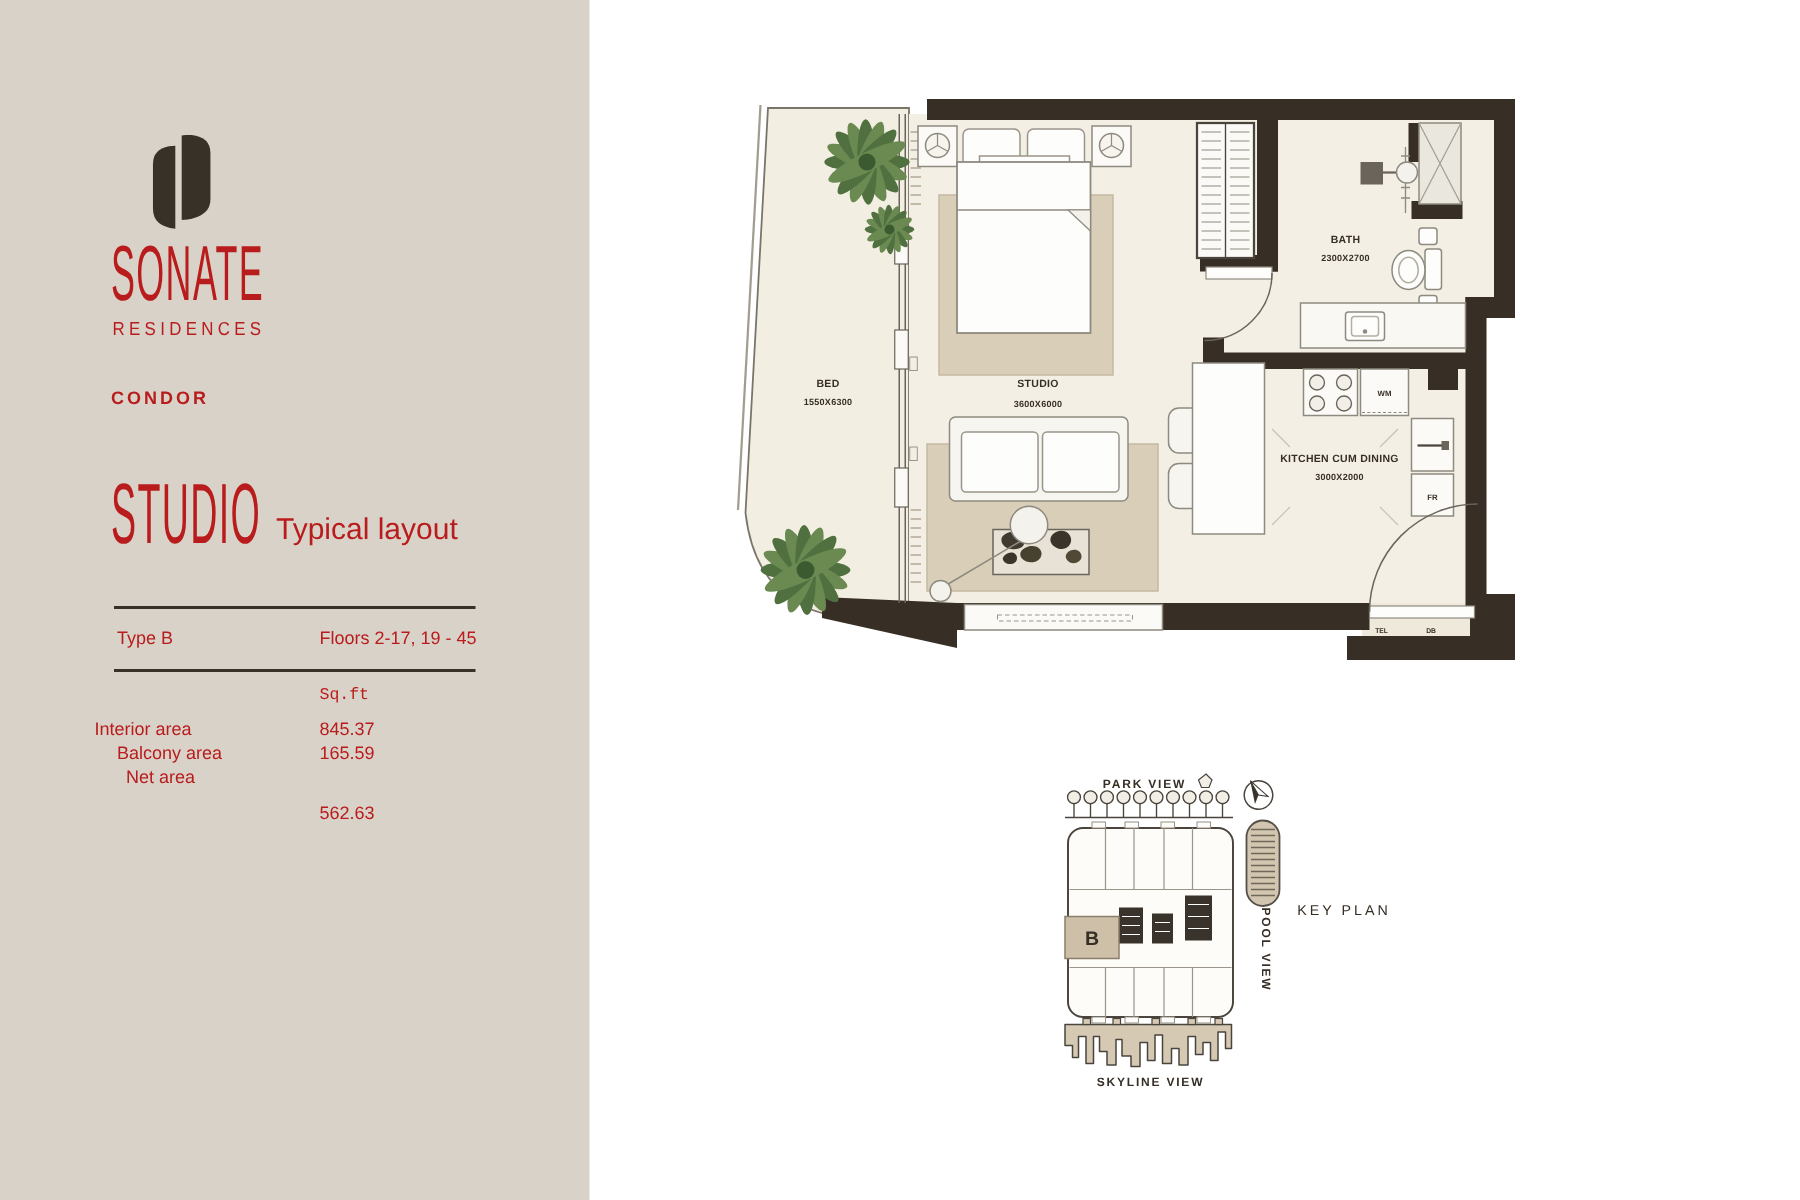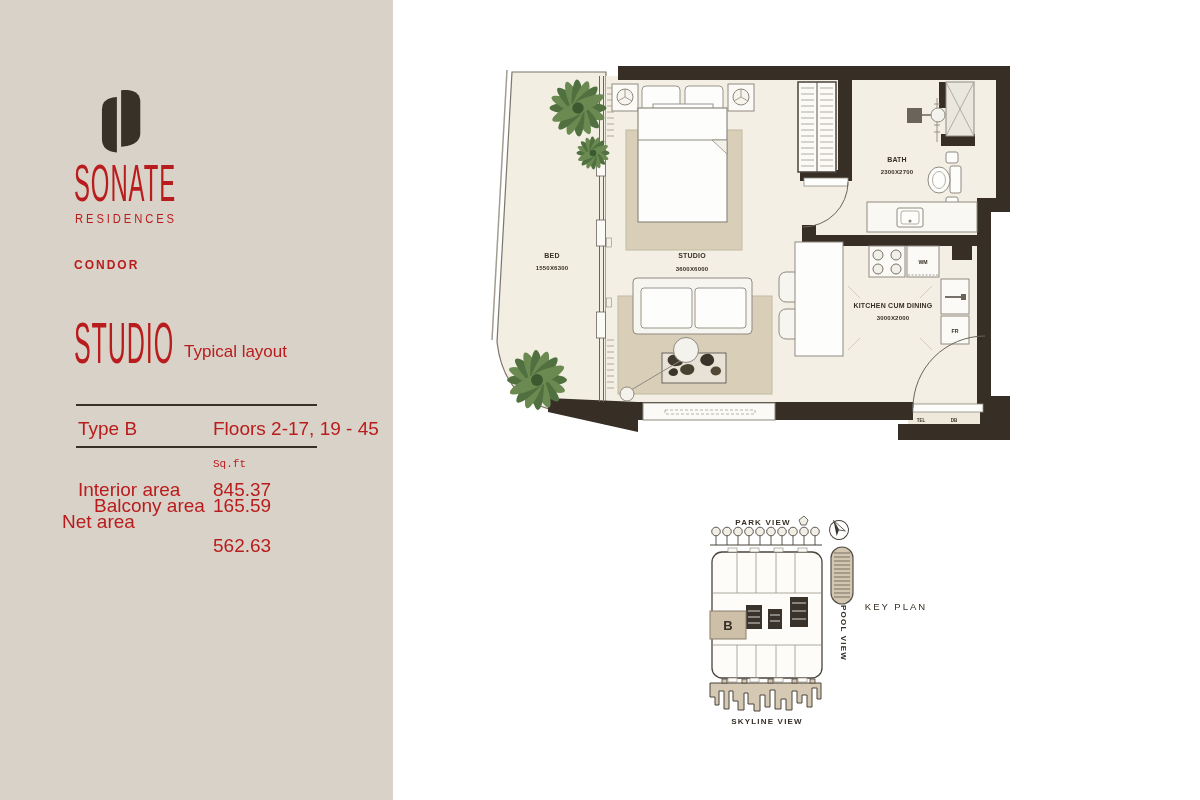--- a/index.html
+++ b/index.html
@@ -8,23 +8,23 @@
   .sidebar{position:absolute;left:0;top:0;width:393px;height:800px;background:#d9d2c8;}
   .abs{position:absolute;line-height:1;}
   .brand-name{left:74px;top:157px;font-size:52px;letter-spacing:2px;font-weight:400;
               transform:scaleX(0.46);transform-origin:0 0;white-space:nowrap;}
   .brand-sub{left:75px;top:213px;font-size:12.5px;letter-spacing:3.2px;font-weight:400;
              transform:scaleX(0.9);transform-origin:0 0;white-space:nowrap;}
   .brand-tag{left:74px;top:231px;width:100px;text-align:left;font-size:12px;font-weight:bold;
              letter-spacing:2px;white-space:nowrap;margin-top:28px;}
   .unit-title{left:74px;top:315px;font-size:57px;letter-spacing:2px;font-weight:400;
               transform:scaleX(0.44);transform-origin:0 0;white-space:nowrap;}
-  .unit-sub{left:184px;top:343px;font-size:17px;}
+  .unit-sub{left:184px;top:343px;font-size:20px;}
   .divider{position:absolute;left:76px;width:241px;height:1.5px;background:#383127;}
-  .t13{font-size:19px;}
+  .t13{font-size:12px;}
   .t11{font-size:11px;font-family:Liberation Mono, monospace;}
   svg text{font-family:"Liberation Sans",sans-serif;fill:#372f26;}
   .room-name{font-size:7px;font-weight:bold;letter-spacing:0.2px;}
   .room-dims{font-size:6px;font-weight:bold;letter-spacing:0.2px;}
   .tiny{font-size:5.2px;font-weight:bold;}
   .micro{font-size:4.5px;font-weight:bold;}
   .kp-label{font-size:8px;font-weight:bold;letter-spacing:1.2px;}
   .kp-title{font-size:9.5px;letter-spacing:2px;}
   .kp-b{font-size:13px;font-weight:bold;}
 </style>
@@ -49,25 +49,25 @@
     <div class="abs unit-title">STUDIO</div>
     <div class="abs unit-sub">Typical layout</div>
 
     <div class="divider" style="top:404px"></div>
     <div class="abs t13" style="left:78px;top:419px">Type B</div>
     <div class="abs t13" style="left:213px;top:419px">Floors 2-17, 19 - 45</div>
     <div class="divider" style="top:446px"></div>
 
     <div class="abs t11" style="left:213px;top:459px">Sq.ft</div>
 
-    <div class="abs t13" style="left:78px;top:480px">Interior area</div>
+    <div class="abs t13" style="left:63px;top:480px">Interior area</div>
     <div class="abs t13" style="left:213px;top:480px">845.37</div>
-    <div class="abs t13" style="left:94px;top:496px">Balcony area</div>
+    <div class="abs t13" style="left:78px;top:496px">Balcony area</div>
     <div class="abs t13" style="left:213px;top:496px">165.59</div>
-    <div class="abs t13" style="left:62px;top:512px">Net area</div>
+    <div class="abs t13" style="left:84px;top:512px">Net area</div>
     <div class="abs t13" style="left:213px;top:536px">562.63</div>
   </aside>
 
   <svg class="abs" style="left:480px;top:50px" width="540" height="400" viewBox="0 0 540 400">
     <defs>
       <g id="palm">
         <ellipse rx="15" ry="3.4" fill="#50713f" transform="rotate(0)"></ellipse>
         <ellipse rx="15" ry="3.4" fill="#6a8a52" transform="rotate(22)"></ellipse>
         <ellipse rx="15" ry="3.4" fill="#50713f" transform="rotate(44)"></ellipse>
         <ellipse rx="15" ry="3.4" fill="#6a8a52" transform="rotate(66)"></ellipse>

